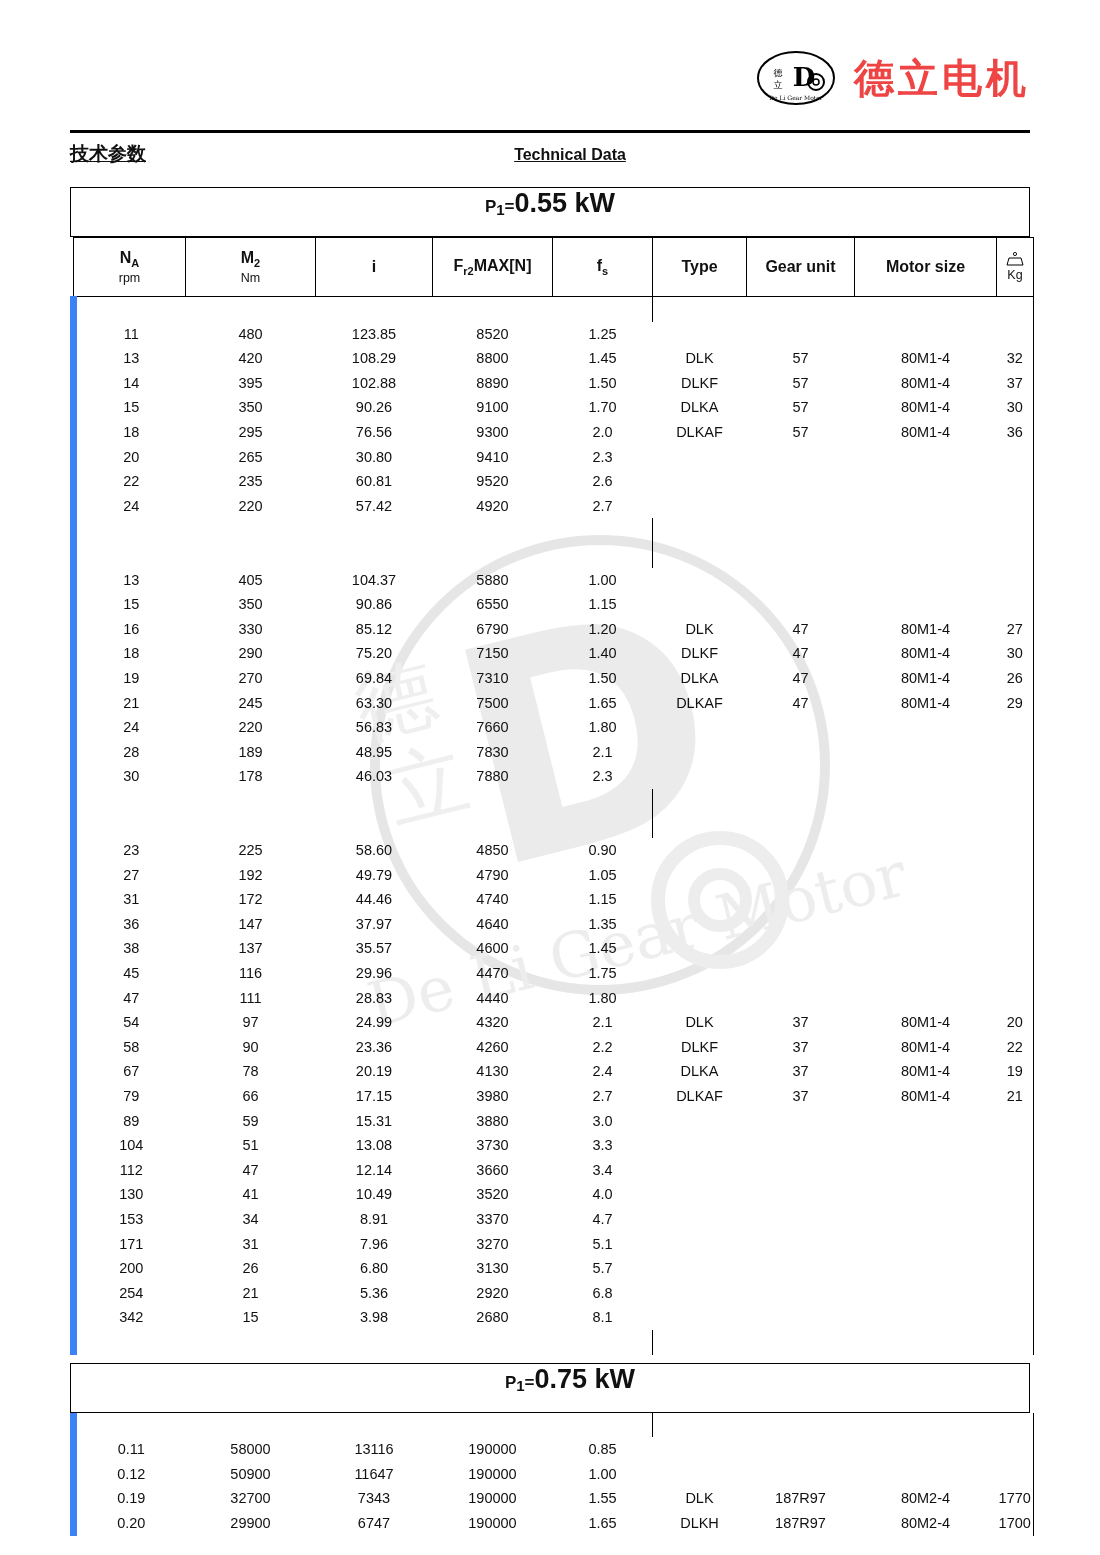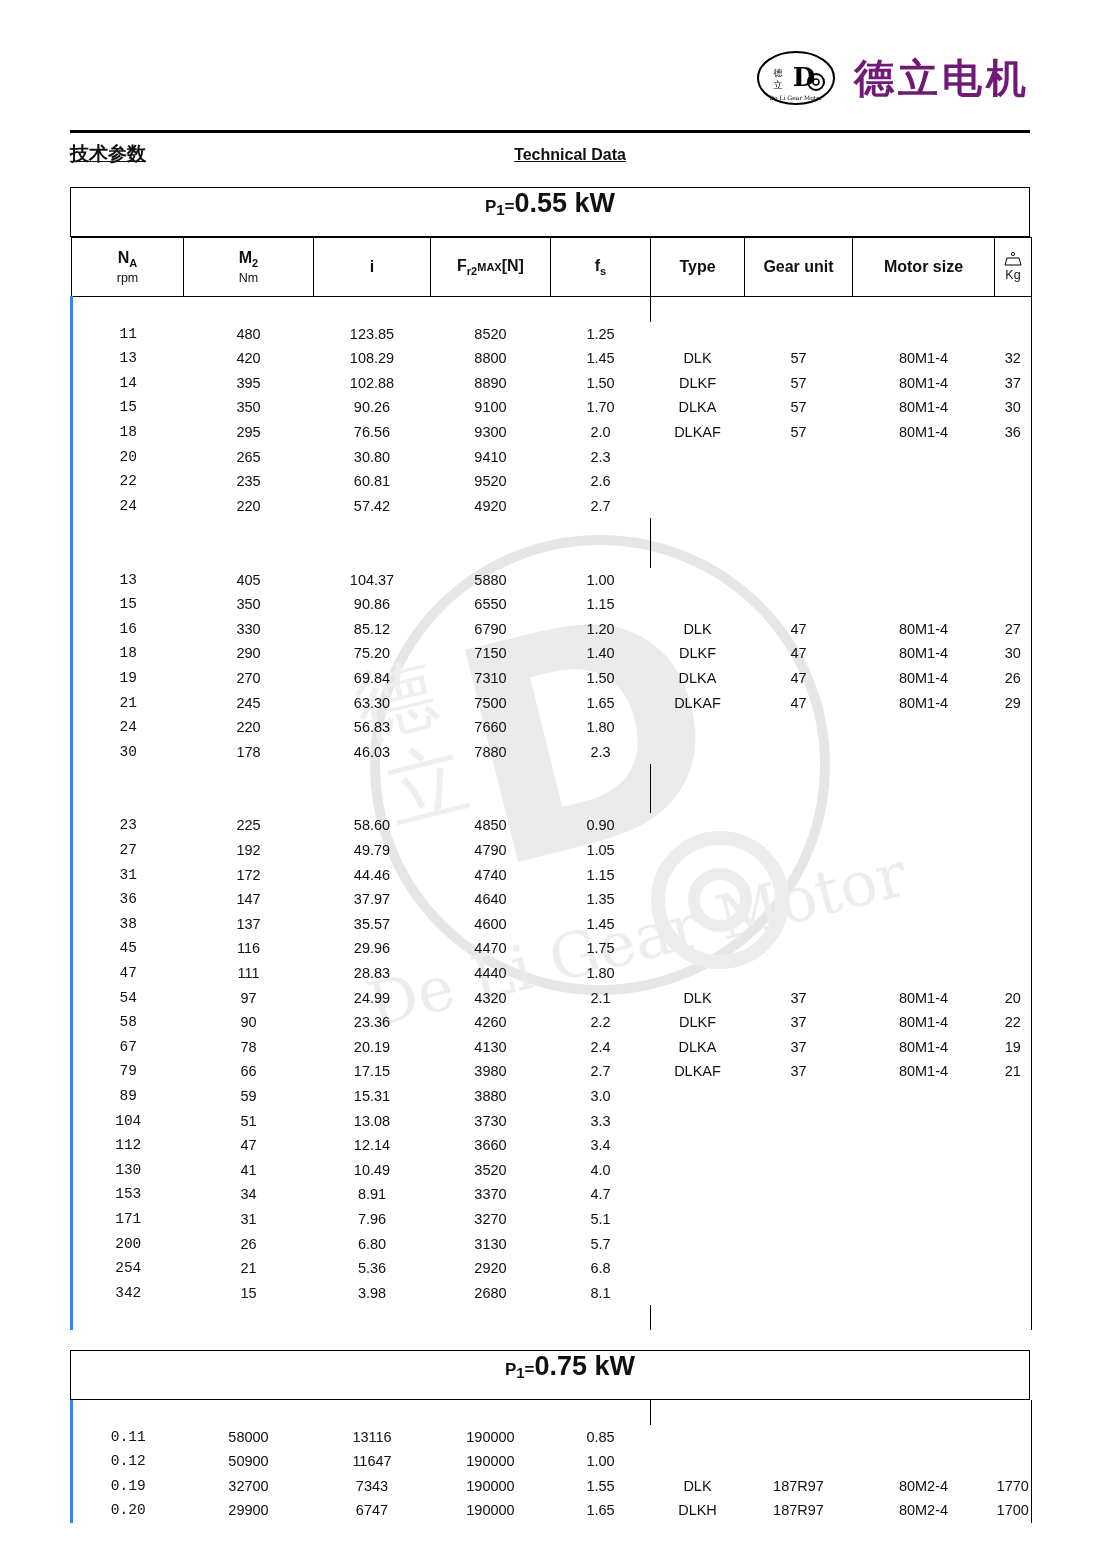--- a/index.html
+++ b/index.html
@@ -56,21 +56,21 @@
     width: 80px;
     height: 56px;
     position: relative;
   }
   .logo-mark svg { width: 100%; height: 100%; }
   .logo-cn {
     font-family: "DejaVu Sans", sans-serif;
     font-size: 40px;
     font-weight: bold;
     letter-spacing: 4px;
-    color: #701a75;
+    color: #ef4444;
   }
 
   .rule-top {
     position: relative;
     z-index: 2;
     border-top: 3px solid #000;
     margin-top: 6px;
   }
 
   .title-row {
@@ -140,35 +140,35 @@
     border-top: 1px solid #000;
     border-bottom: 1px solid #000;
     height: 58px;
     font-weight: bold;
     font-size: 16px;
     vertical-align: middle;
   }
   .hdr-main { display:block; font-size: 16px; font-weight: bold; }
   .hdr-sub  { display:block; font-size: 12.5px; font-weight: normal; margin-top: 1px;}
   .hdr-main .ss { font-size: 11px; vertical-align: sub; }
-  .hdr-main .ssu { font-size: 11px; }
+  .hdr-main .ssu { font-size: 16px; }
 
   .kg-icon {
     display: block;
     margin: 0 auto 2px auto;
     width: 22px; height: 14px;
   }
 
   table.data tbody td {
     height: 24.6px;
     line-height: 24.6px;
     border-left: none;
     border-right: none;
   }
-  table.data tbody tr td.v-left { border-left: 3px solid #3b82f6; font-family: Liberation Mono, monospace; }
+  table.data tbody tr td.v-left { border-left: 7px solid #3b82f6; }
   table.data tbody tr td.v-right { border-right: 1px solid #000; }
   td.sep-left { border-left: 1px solid #000; }
 
   .group-end td { border-bottom: 1px solid #000; }
   .block-end td { border-bottom: 1px solid #000; }
 
   .spacer-row td { height: 9px; line-height: 9px; border: none; }
   .spacer-row td.v-left { border-left: 1px solid #000; }
   .spacer-row td.v-right { border-right: 1px solid #000; }
   .spacer-row td.sep-left { border-left: 1px solid #000; }
@@ -471,20 +471,31 @@
         <td>220</td>
         <td>56.83</td>
         <td>7660</td>
         <td>1.80</td>
         <td class="sep-left"></td>
         <td></td>
         <td></td>
         <td class="v-right"></td>
       </tr>
       <tr>
+        <td class="v-left">28</td>
+        <td>189</td>
+        <td>48.95</td>
+        <td>7830</td>
+        <td>2.1</td>
+        <td class="sep-left"></td>
+        <td></td>
+        <td></td>
+        <td class="v-right"></td>
+      </tr>
+      <tr>
         <td class="v-left">30</td>
         <td>178</td>
         <td>46.03</td>
         <td>7880</td>
         <td>2.3</td>
         <td class="sep-left"></td>
         <td></td>
         <td></td>
         <td class="v-right"></td>
       </tr>
@@ -738,21 +749,21 @@
           <td></td>
           <td></td>
           <td class="sep-left"></td>
           <td></td>
           <td></td>
           <td class="v-right"></td>
         </tr>
     </tbody>
   </table>
 
-  <div class="band" style="margin-top:20px;padding-left:40px;">
+  <div class="band" style="margin-top:8px;padding-left:40px;">
     <div class="band-text">
       <span class="small">P</span><span class="sub">1</span><span class="small">=</span><span>0.75 kW</span>
     </div>
   </div>
 
   <table class="data">
     <colgroup>
       <col style="width:112px">
       <col style="width:130px">
       <col style="width:117px">

